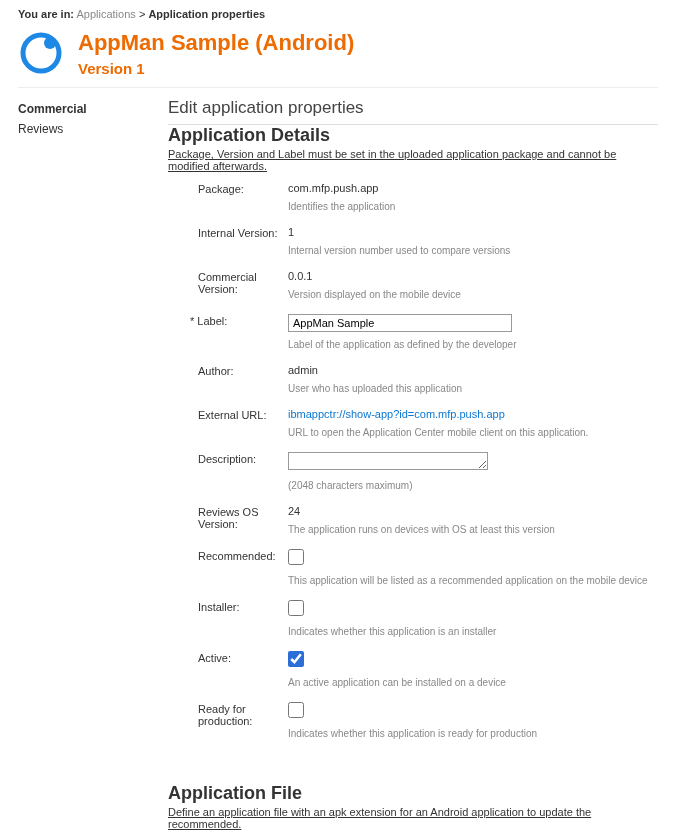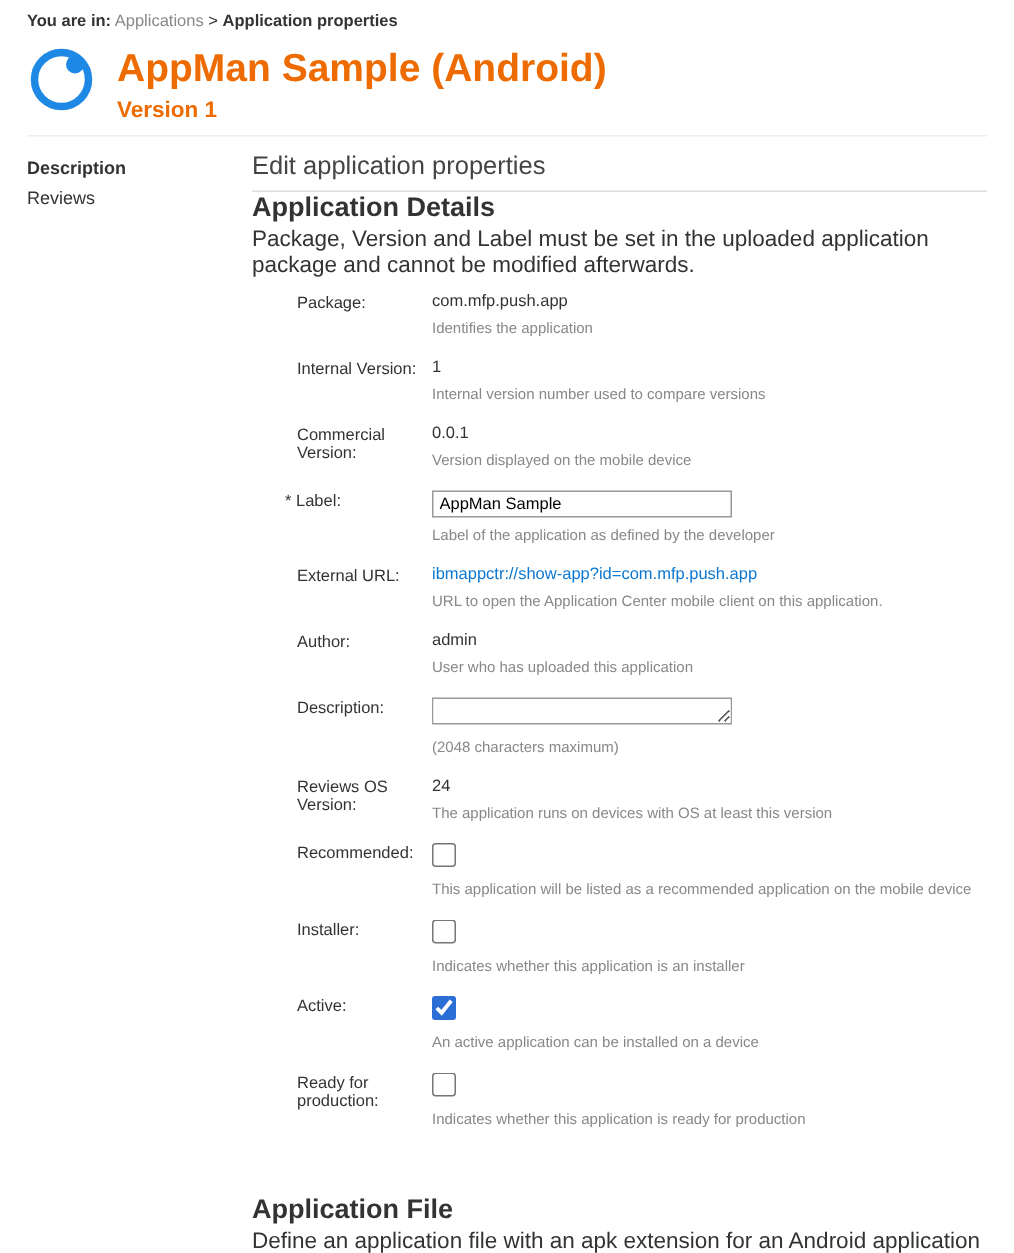--- a/index.html
+++ b/index.html
@@ -9,38 +9,38 @@
     color: #333;
     background: #fff;
     width: 676px;
     padding: 8px 18px 20px 18px;
   }
   .breadcrumb { font-size: 11px; color: #333; margin-bottom: 10px; }
   .breadcrumb-link { color: #888; }
   .breadcrumb-current { color: #333; font-weight: bold; }
   .header-block { display: flex; align-items: flex-start; gap: 14px; border-bottom: 1px solid #eee; padding-bottom: 8px; margin-bottom: 10px; }
   .logo { color: #0b77d1; }
-  .app-title { color: #ed6b00; font-size: 26px; font-weight: bold; line-height: 1.2; }
+  .app-title { color: #ed6b00; font-size: 22px; font-weight: bold; line-height: 1.2; }
   .app-version { color: #ed6b00; font-size: 15px; font-weight: bold; margin-top: 4px; }
   .content { display: flex; gap: 30px; }
   .sidebar { width: 120px; padding-top: 4px; font-size: 12px;}
   .sidebar div { margin-bottom: 6px; cursor: pointer; }
   .sidebar .selected { font-weight: bold; }
   .main { flex: 1; }
   .page-title { font-size: 17px; color: #444; font-weight: normal; border-bottom: 1px solid #ddd; padding-bottom: 6px; }
   .section-title { font-size: 18px; font-weight: bold; margin-bottom: 2px; }
-  .section-desc { font-size: 15px; color: #333; margin-bottom: 10px; }
+  .section-desc { font-size: 11px; color: #333; margin-bottom: 10px; text-decoration: underline; }
   .field-row { display: flex; align-items: flex-start; margin-bottom: 14px; }
   .field-label { width: 120px; text-align: left; padding-top: 1px; font-size: 11px; color: #333; padding-left: 30px;}
   .field-body { flex: 1; }
   .field-value { font-size: 11px; color: #333; }
   .field-value.link { color: #0b77d1; cursor: pointer; }
   .field-help { font-size: 10px; color: #888; margin-top: 7px; }
   input[type=text].txt {
-    width: 200px; font-size: 11px; padding: 2px 4px; border: 1px solid #999;
+    width: 224px; font-size: 11px; padding: 2px 4px; border: 1px solid #999;
   }
   textarea.desc {
     width: 200px; height: 18px; font-size: 11px; border: 1px solid #999; resize: both; padding: 2px 4px;
   }
   input[type=checkbox].chk {
     width: 16px; height: 16px; accent-color: #2b6fd6;
   }
   .file-row { display:flex; align-items:center; gap:0; }
   .file-input {
     width: 110px; height: 20px; border: 1px solid #888; background:#fff; font-size:11px;
@@ -70,21 +70,21 @@
   </span>
   <div>
     <div class="app-title">AppMan Sample (Android)</div>
     <div class="app-version">Version 1</div>
   </div>
 </div>
 
 <div class="content">
 
   <div class="sidebar">
-    <div class="selected">Description</div>
+    <div class="selected">Commercial</div>
     <div>Reviews</div>
   </div>
 
   <div class="main">
     <div class="page-title">Edit application properties</div>
 
     <div class="section-title">Application Details</div>
     <div class="section-desc">Package, Version and Label must be set in the uploaded application package and cannot be modified afterwards.</div>
 
     <div class="field-row">
@@ -113,32 +113,32 @@
 
     <div class="field-row">
       <div class="field-label" style="padding-left:22px">* Label:</div>
       <div class="field-body">
         <input type="text" class="txt" value="AppMan Sample" style="">
         <div class="field-help">Label of the application as defined by the developer</div>
       </div>
     </div>
 
     <div class="field-row">
+      <div class="field-label">Author:</div>
+      <div class="field-body">
+        <div class="field-value">admin</div>
+        <div class="field-help">User who has uploaded this application</div>
+      </div>
+    </div>
+
+    <div class="field-row">
       <div class="field-label">External URL:</div>
       <div class="field-body">
         <div class="field-value link">ibmappctr://show-app?id=com.mfp.push.app</div>
         <div class="field-help">URL to open the Application Center mobile client on this application.</div>
-      </div>
-    </div>
-
-    <div class="field-row">
-      <div class="field-label">Author:</div>
-      <div class="field-body">
-        <div class="field-value">admin</div>
-        <div class="field-help">User who has uploaded this application</div>
       </div>
     </div>
 
     <div class="field-row">
       <div class="field-label">Description:</div>
       <div class="field-body">
         <textarea class="desc" style=""></textarea>
         <div class="field-help">(2048 characters maximum)</div>
       </div>
     </div>

